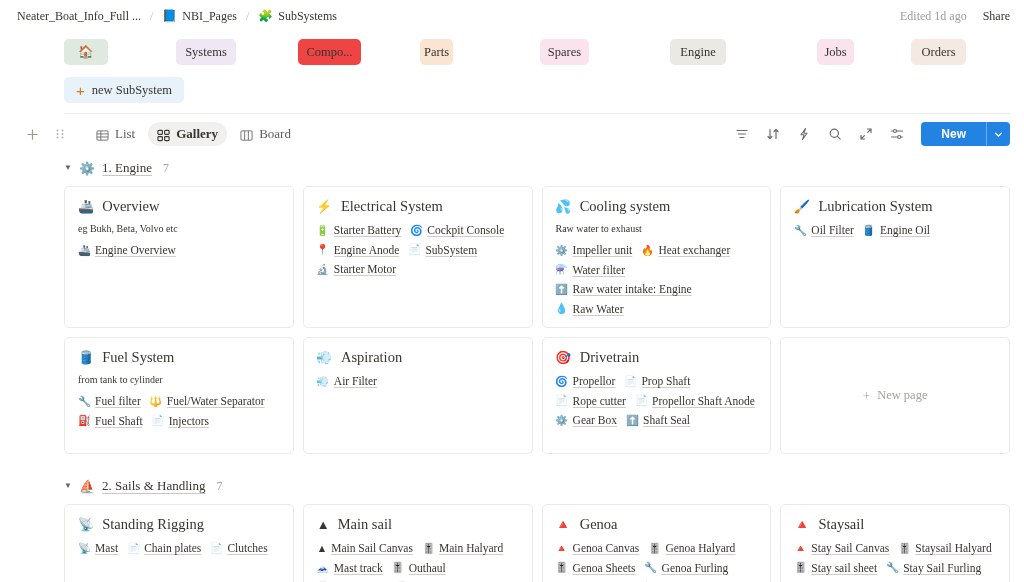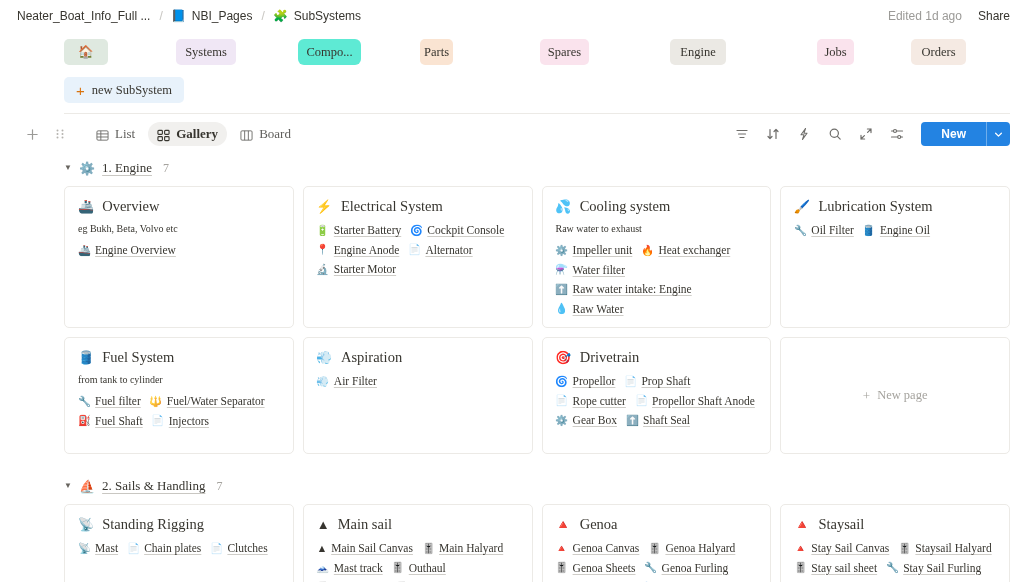--- a/index.html
+++ b/index.html
@@ -9,21 +9,21 @@
     font-family: "Liberation Serif", "DejaVu Serif", serif;
     color: #37352f;
     overflow: hidden;
   }
 
   
   .topbar {
     height: 27px;
     display: flex; align-items: center;
     padding: 16px 14px;
-    font-family: Liberation Sans, sans-serif;
+    font-family: Liberation Serif, serif;
     font-size: 12px;
   }
   .breadcrumb { display: flex; align-items: center; gap: 5px; }
   .crumb {
     display: flex; align-items: center; gap: 5px;
     color: #37352f; white-space: nowrap;
     padding: 2px 3px; border-radius: 3px;
   }
   .crumb-sep { color: #c7c5c0; font-size: 12px; padding: 0 1px; }
   .crumb .emo { font-size: 12px; line-height: 1; }
@@ -191,21 +191,21 @@
     <span class="edited">Edited 1d ago</span>
     <span class="share">Share</span>
   </div>
 </div>
 
 <div class="tagrow">
   <div class="tagbtn" style="left:64px;width:44px;background:#dfe9e0;">
     <span class="emo">🏠</span>
   </div>
   <div class="tagbtn" style="left:176px;width:60px;background:#f0e7f5;">Systems</div>
-  <div class="tagbtn" style="left:298px;width:63px;background:#5eead4;border-radius:6px;">Compo...</div>
+  <div class="tagbtn" style="left:298px;width:63px;background:#ef4444;">Compo...</div>
   <div class="tagbtn" style="left:420px;width:33px;background:#fae4d2;">Parts</div>
   <div class="tagbtn" style="left:540px;width:49px;background:#fae3ed;">Spares</div>
   <div class="tagbtn" style="left:670px;width:56px;background:#ebe9e4;">Engine</div>
   <div class="tagbtn" style="left:817px;width:37px;background:#fae3ed;">Jobs</div>
   <div class="tagbtn" style="left:911px;width:55px;background:#f5eae3;">Orders</div>
 </div>
 
 <div class="tagrow2">
   <div class="newsub">
     <span class="plus">+</span>
@@ -350,21 +350,21 @@
         <span class="chip">
           <span class="emo">🌀</span>
           <span class="txt">Cockpit Console</span>
         </span>
         <span class="chip">
           <span class="emo">📍</span>
           <span class="txt">Engine Anode</span>
         </span>
         <span class="chip">
           <span class="emo">📄</span>
-          <span class="txt">Alternator</span>
+          <span class="txt">SubSystem</span>
         </span>
         <span class="chip">
           <span class="emo">🔬</span>
           <span class="txt">Starter Motor</span>
         </span>
       </div>
     </div>
 
     <div class="card">
       <div class="card-title">

